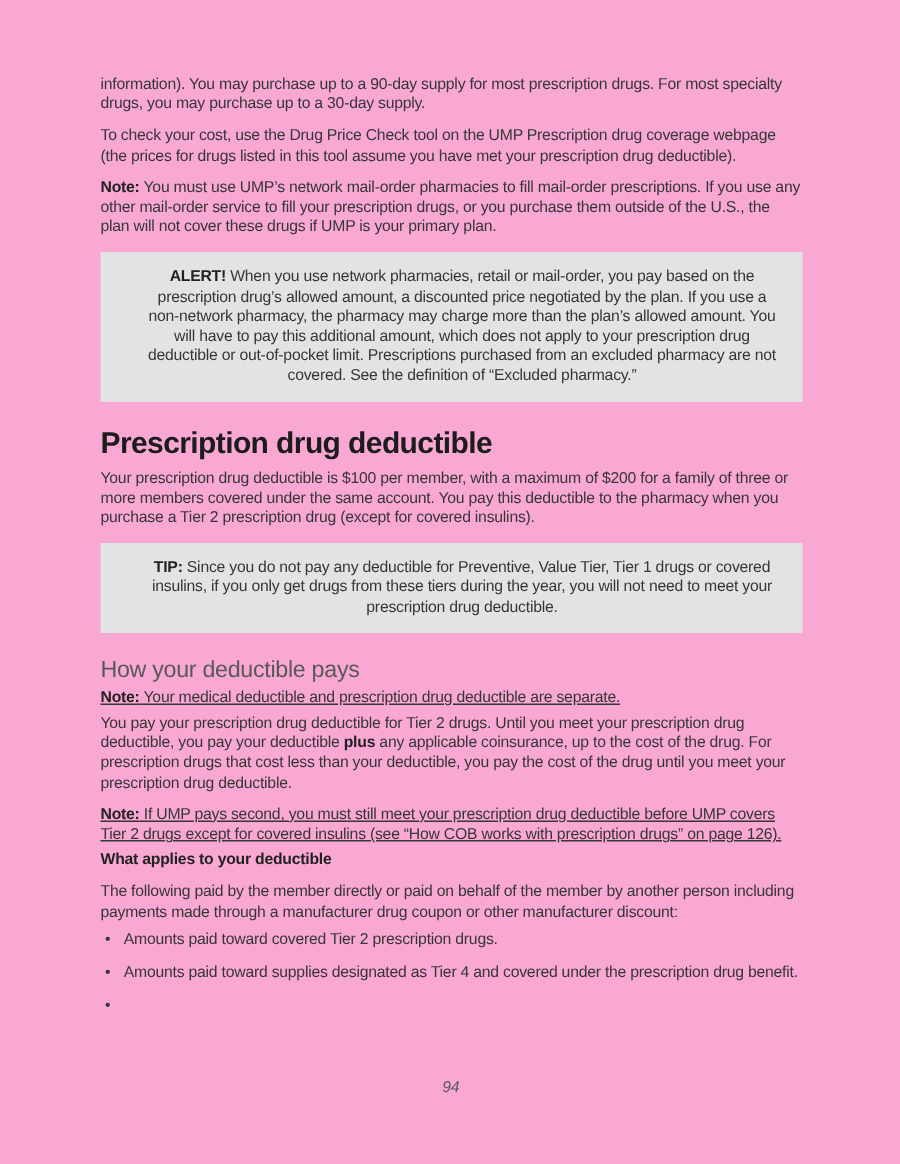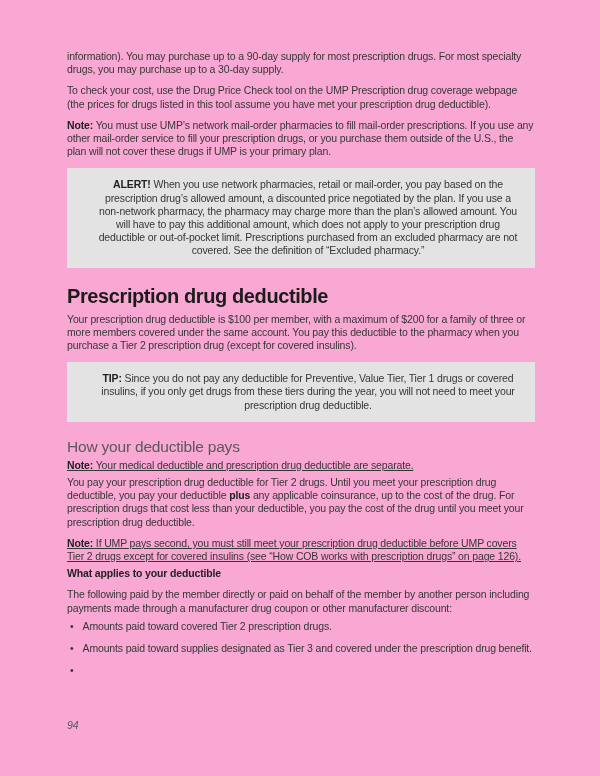--- a/index.html
+++ b/index.html
@@ -54,21 +54,21 @@
     display: flex;
     gap: 9px;
     padding-left: 3px;
     margin: 0 0 8.8px 0;
   }
   ul.bullets .dot { flex: 0 0 auto; }
   .footer {
     position: absolute;
     left: 67px; right: 66px; top: 719px;
     display: flex;
-    justify-content: flex-start;
+    justify-content: center;
     align-items: baseline;
     color: #595959;
     font-size: 10.5px;
     font-style: italic;
     letter-spacing: -0.1px;
   }
 </style>
 </head>
 <body>
 
@@ -106,21 +106,21 @@
 
     <p class="tight-after">The following paid by the member directly or paid on behalf of the member by another person including payments made through a manufacturer drug coupon or other manufacturer discount:</p>
 
     <ul class="bullets">
       <li>
         <span class="dot">•</span>
         <span>Amounts paid toward covered Tier 2 prescription drugs.</span>
       </li>
       <li>
         <span class="dot">•</span>
-        <span>Amounts paid toward supplies designated as Tier 3 and covered under the prescription drug benefit.</span>
+        <span>Amounts paid toward supplies designated as Tier 4 and covered under the prescription drug benefit.</span>
       </li>
       <li>
         <span class="dot">•</span>
       </li>
     </ul>
 
   </div>
 
   <div class="footer">
     <span>94</span>

